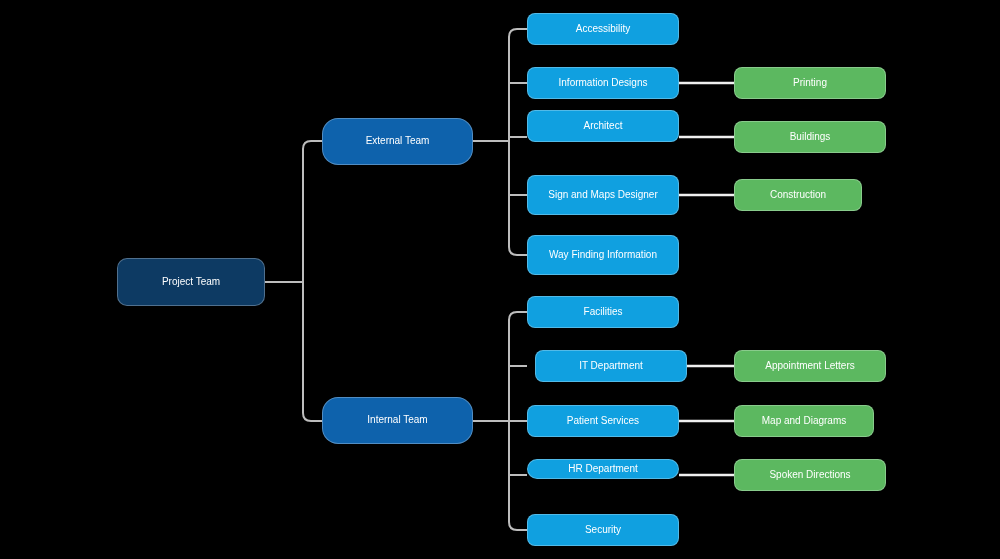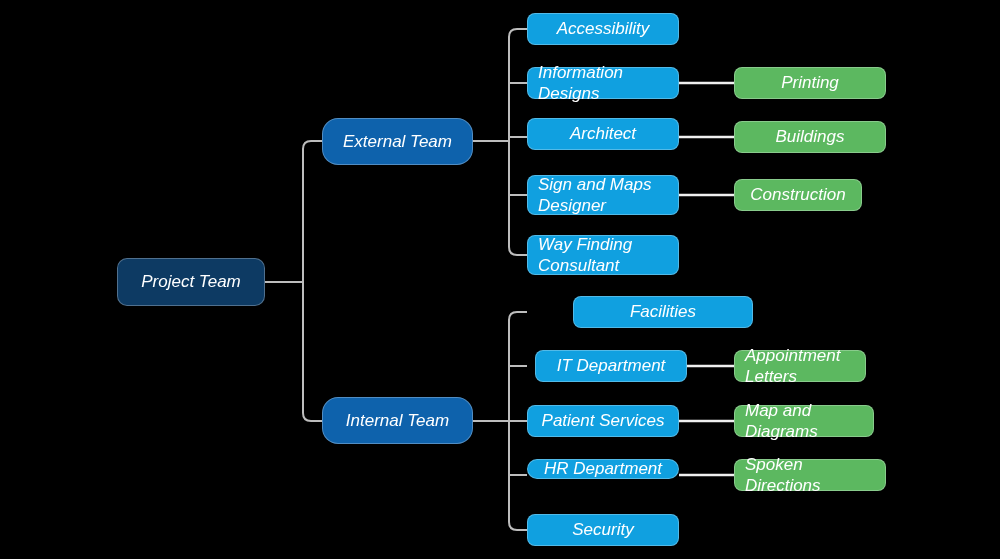--- a/index.html
+++ b/index.html
@@ -30,29 +30,28 @@
     stroke: var(--leaf-connector, #efefef);
     stroke-width: 2.5;
     fill: none;
   }
   .node {
     position: absolute;
     box-sizing: border-box;
     display: flex;
     align-items: center;
     justify-content: center;
-    text-align: left;
+    text-align: right;
     color: var(--text, #fff);
-    font-size: 17px;
+    font-size: 10px;
     line-height: 1.25;
     padding: 2px 10px;
     border-radius: 8px;
     border: 1px solid rgba(255,255,255,0.28);
     cursor: default;
-    font-style: italic;
   }
   .node.root   { background: var(--root-fill, #0d3a63); border-radius: 10px; }
   .node.team   { background: var(--team-fill, #0e62ac); border-radius: 16px; }
   .node.member { background: var(--member-fill, #10a0e0); }
   .node.leaf   { background: var(--leaf-fill, #5cb860); }
 </style>
 </head>
 <body>
 
 <div class="canvas">
@@ -82,31 +81,31 @@
     <path class="leaf-link" d="M679 475 H734"></path>
   </svg>
 
   <div class="node root" style="left:117px; top:258px; width:148px; height:48px;">Project Team</div>
 
   <div class="node team" style="left:322px; top:118px; width:151px; height:47px;">External Team</div>
   <div class="node team" style="left:322px; top:397px; width:151px; height:47px;">Internal Team</div>
 
   <div class="node member" style="left:527px; top:13px; width:152px; height:32px;">Accessibility</div>
   <div class="node member" style="left:527px; top:67px; width:152px; height:32px;">Information Designs</div>
-  <div class="node member" style="left:527px; top:118px; width:152px; height:32px;">Architect</div>
+  <div class="node member" style="left:527px; top:110px; width:152px; height:32px;">Architect</div>
   <div class="node member" style="left:527px; top:175px; width:152px; height:40px;">Sign and Maps Designer</div>
-  <div class="node member" style="left:527px; top:235px; width:152px; height:40px;">Way Finding Consultant</div>
+  <div class="node member" style="left:527px; top:235px; width:152px; height:40px;">Way Finding Information</div>
 
-  <div class="node member" style="left:527px; top:296px; width:180px; height:32px;margin-left:46px;">Facilities</div>
+  <div class="node member" style="left:527px; top:296px; width:152px; height:32px;">Facilities</div>
   <div class="node member" style="left:527px; top:350px; width:152px; height:32px;margin-left:8px;">IT Department</div>
   <div class="node member" style="left:527px; top:405px; width:152px; height:32px;">Patient Services</div>
   <div class="node member" style="left:527px; top:459px; width:152px; height:20px;border-radius:16px;">HR Department</div>
   <div class="node member" style="left:527px; top:514px; width:152px; height:32px;">Security</div>
 
   <div class="node leaf" style="left:734px; top:67px; width:152px; height:32px;">Printing</div>
   <div class="node leaf" style="left:734px; top:121px; width:152px; height:32px;">Buildings</div>
   <div class="node leaf" style="left:734px; top:179px; width:128px; height:32px;">Construction</div>
 
-  <div class="node leaf" style="left:734px; top:350px; width:132px; height:32px;">Appointment Letters</div>
+  <div class="node leaf" style="left:734px; top:350px; width:152px; height:32px;">Appointment Letters</div>
   <div class="node leaf" style="left:734px; top:405px; width:140px; height:32px;">Map and Diagrams</div>
   <div class="node leaf" style="left:734px; top:459px; width:152px; height:32px;">Spoken Directions</div>
 
 </div>
 
 </body></html>

